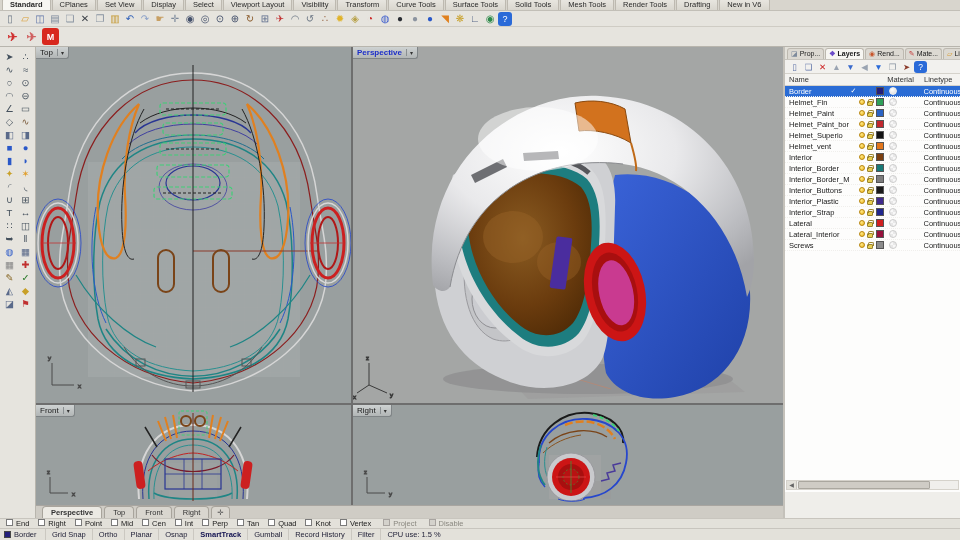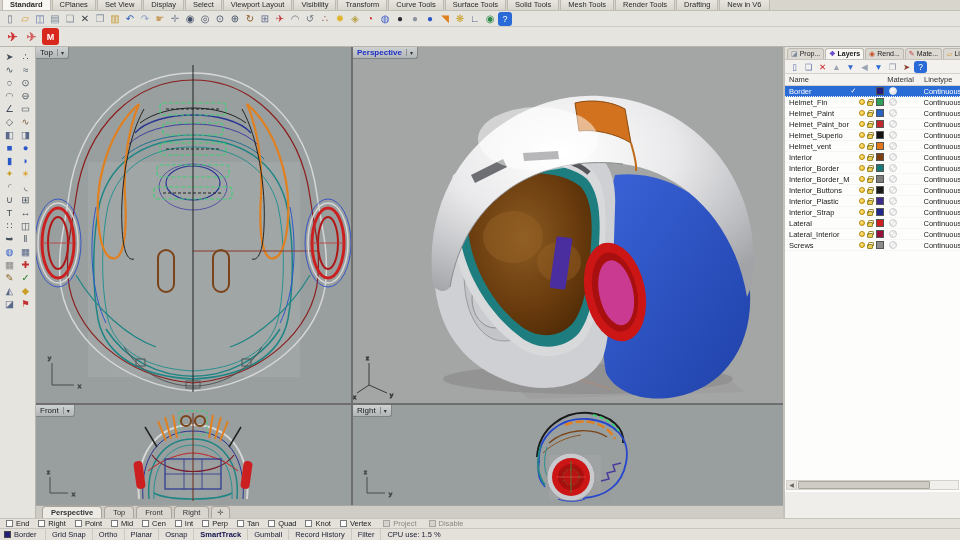--- a/index.html
+++ b/index.html
@@ -63,21 +63,21 @@
   .mat { width:8px; height:8px; border-radius:50%; background:repeating-conic-gradient(#e8e8e8 0 25%, #f8f8f8 0 50%); border:1px solid #ccc; }
   .lrow.sel .mat { background:radial-gradient(circle at 35% 30%, #fff, #d8d8d8); border-color:#eee; }
   .c-lt { width:40px; overflow:hidden; white-space:nowrap; }
   .h-mat { width:44px; }
   .pscroll { position:absolute; left:1px; right:1px; bottom:2px; height:10px; display:flex; align-items:center; background:#f0efec; border:1px solid #d5d2cb; }
   .sarrow { width:10px; height:100%; background:#e3e1da; border-right:1px solid #c8c5be; font-size:6px; text-align:center; line-height:9px; color:#666; cursor:pointer; }
   .sthumb { width:132px; height:8px; background:#cfccc5; border:1px solid #aaa79f; border-radius:1px; margin-left:1px; cursor:pointer; }
 
   
   .osnapbar { position:absolute; top:518px; left:0; width:960px; height:10px; background:#e3e1da; border-top:1px solid #c8c5be; display:flex; align-items:center; padding-left:6px; }
-  .oitem { display:flex; align-items:center; margin-right:9px; font-size:7.5px; color:#1a1a1a; cursor:pointer; white-space:nowrap; }
+  .oitem { display:flex; margin-right:9px; font-size:7.5px; color:#1a1a1a; cursor:pointer; white-space:nowrap; }
   .obox { width:7px; height:7px; border:1px solid #7a7a7a; background:#fff; margin-right:3px; }
   .oitem.dis { color:#8a8880; margin-left:3px; }
   .oitem.dis .obox { background:#d4d2cc; border-color:#a8a4a0; }
 
   
   .statusbar { position:absolute; top:528px; left:0; width:960px; height:12px; background:#e3e1da; border-top:1px solid #c8c5be; display:flex; align-items:center; font-size:7.5px; color:#23233a; }
   .scell { height:100%; line-height:11px; padding:0 4px; border-right:1px solid #cbc8c1; overflow:hidden; white-space:nowrap; cursor:pointer; }
   .scell .sw { display:inline-block; width:7px; height:7px; background:#241f7a; border:1px solid #444; vertical-align:-1px; margin-right:3px; }
   .pane { height:100%; line-height:11px; padding:0 6px; border-right:1px solid #cbc8c1; white-space:nowrap; cursor:pointer; }
   .pane.on { font-weight:bold; color:#101050; }

